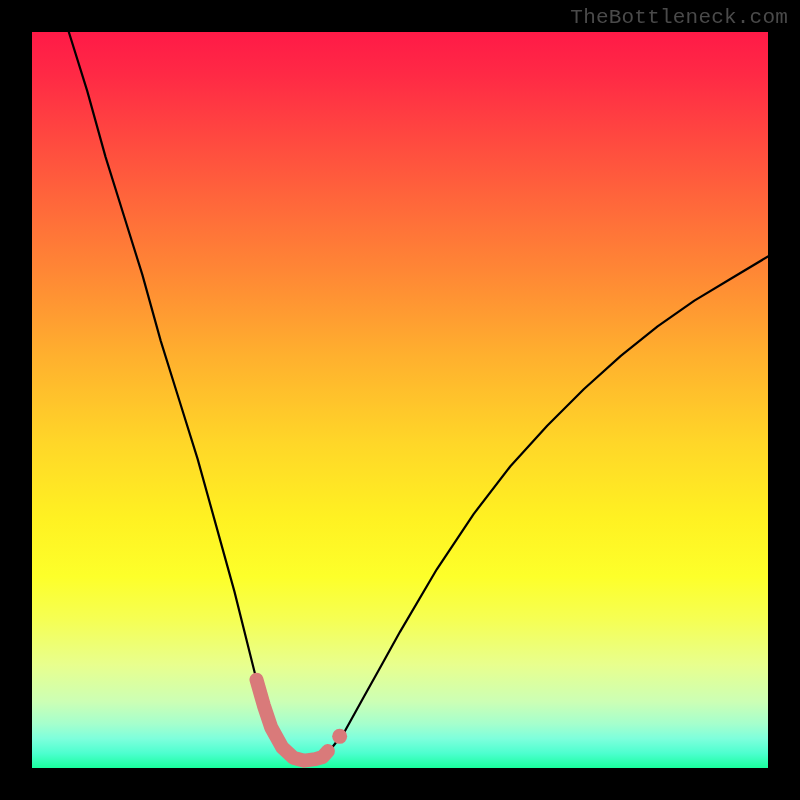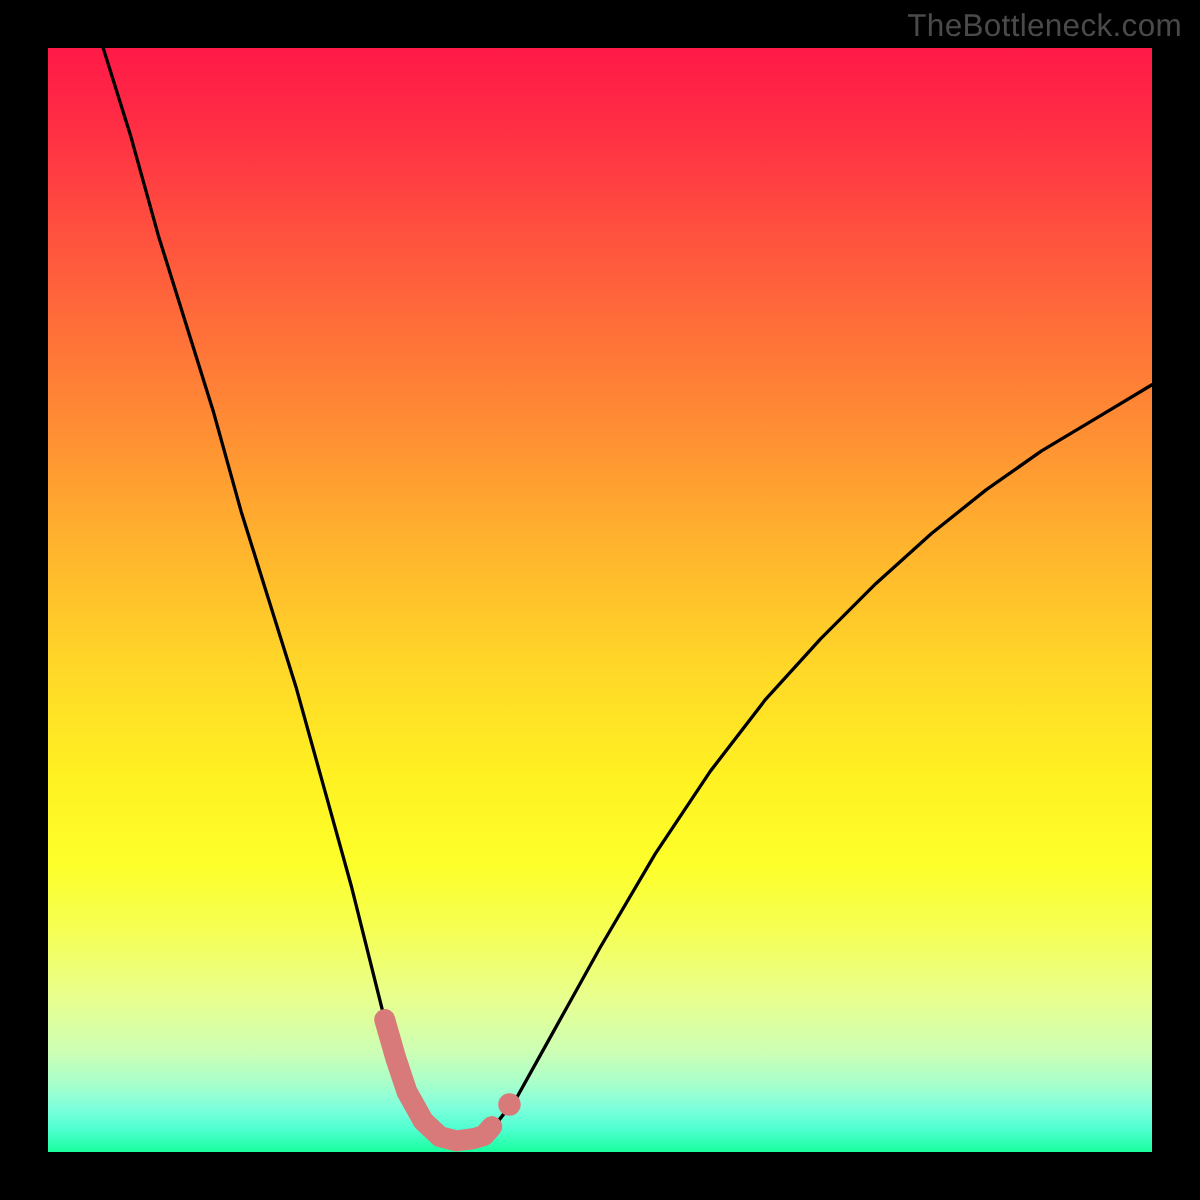--- a/index.html
+++ b/index.html
@@ -11,20 +11,21 @@
     background: #000;
     font-family: Arial, Helvetica, sans-serif;
   }
   .frame {
     position: absolute;
     top: 0;
     left: 0;
     width: 800px;
     height: 800px;
     background: #000;
+    font-family: Liberation Mono, monospace;
   }
   .plot {
     position: absolute;
     top: 32px;
     left: 32px;
     width: 736px;
     height: 736px;
     overflow: hidden;
   }
   .gradient {

